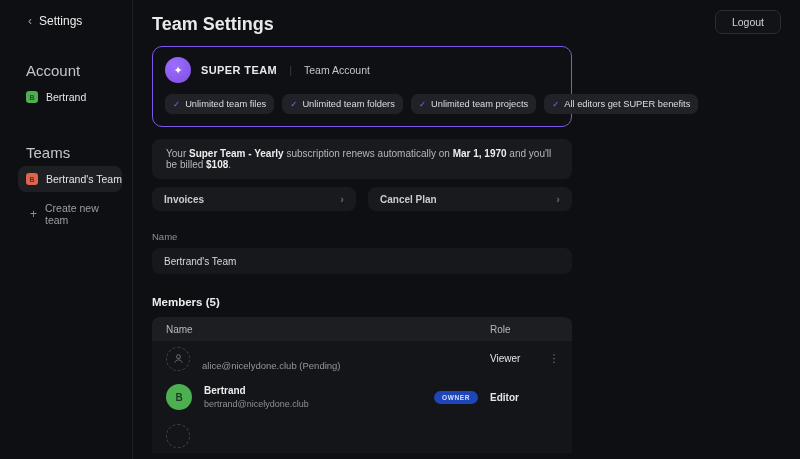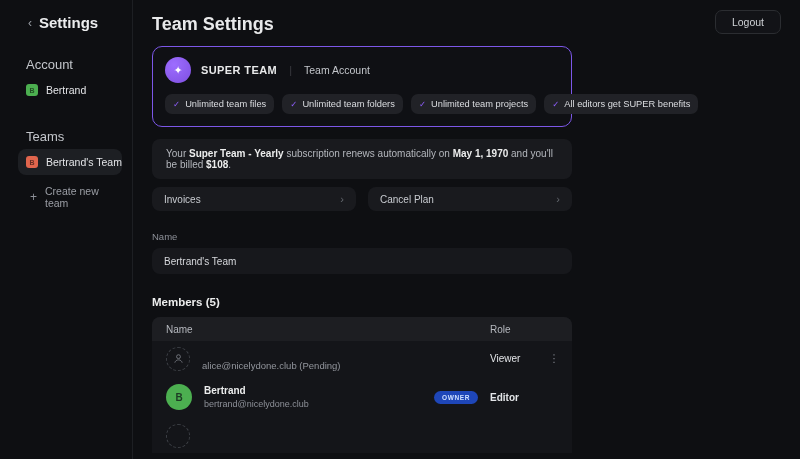--- a/index.html
+++ b/index.html
@@ -12,22 +12,22 @@
   }
   .app { display:flex; width:800px; height:459px; }
 
   
   .sidebar {
     width:133px; flex:0 0 133px; border-right:1px solid #1d1f23;
     padding:14px 10px 0 18px;
   }
   .back-row { display:flex; align-items:center; gap:7px; margin-left:10px; cursor:pointer; }
   .back-chevron { color:#9a9ea5; font-size:12px; line-height:1; }
-  .back-label { font-size:15px; font-weight:bold; color:#ecedee; }
-  .section-label { font-size:13px; color:#c3c6cb; margin:26px 0 0 8px; }
+  .back-label { font-size:12px; font-weight:normal; color:#ecedee; }
+  .section-label { font-size:15px; color:#c3c6cb; margin:34px 0 0 8px; }
   .side-item {
     display:flex; align-items:center; gap:8px;
     padding:7px 8px; margin-top:5px; border-radius:8px; cursor:pointer;
   }
   .side-item.selected { background:#1d1f23; }
   .mini-avatar {
     width:12px; height:12px; border-radius:3px; flex:0 0 12px;
     display:flex; align-items:center; justify-content:center;
     font-size:7px; font-weight:bold; color:rgba(0,0,0,.55);
   }
@@ -77,21 +77,21 @@
     margin-top:12px; background:#191a1e; border-radius:8px;
     padding:9px 14px; font-size:10px; color:#b4b7bd;
   }
   .notice b { color:#eceded; font-weight:bold; }
 
   
   .action-row { display:flex; gap:12px; margin-top:8px; }
   .action-btn {
     flex:1; background:#191a1e; border:none; border-radius:8px; height:24px;
     display:flex; align-items:center; justify-content:space-between;
-    padding:0 12px; cursor:pointer; font-family:"Liberation Sans", sans-serif;
+    padding:0 12px; cursor:pointer; font-family:"Liberation Sans", sans-serif;font-weight:bold;
   }
   .action-label { font-size:10px; color:#c9ccd1; }
   .action-chevron { font-size:11px; color:#63676e; }
 
   
   .section-heading { font-size:11.5px; font-weight:bold; color:#eceded; }
   .team-details { margin-top:20px; }
   .field-label { font-size:9.5px; color:#8d9098; margin-top:11px; }
   .name-input {
     margin-top:6px; width:100%; height:26px; background:#17181c;
@@ -193,21 +193,21 @@
             <span class="benefit-check">✓</span>
             <span class="benefit-label">Unlimited team projects</span>
           </div>
           <div class="benefit-pill">
             <span class="benefit-check">✓</span>
             <span class="benefit-label">All editors get SUPER benefits</span>
           </div>
         </div>
       </div>
 
-      <div class="notice"><span>Your </span><b>Super Team - Yearly</b><span> subscription renews automatically on </span><b>May 1, 1970</b><span> and you'll be billed </span><b>$108</b><span>.</span></div>
+      <div class="notice"><span>Your </span><b>Super Team - Yearly</b><span> subscription renews automatically on </span><b>Mar 1, 1970</b><span> and you'll be billed </span><b>$108</b><span>.</span></div>
 
       <div class="action-row">
         <button class="action-btn">
           <span class="action-label">Invoices</span>
           <span class="action-chevron">›</span>
         </button>
         <button class="action-btn">
           <span class="action-label">Cancel Plan</span>
           <span class="action-chevron">›</span>
         </button>

